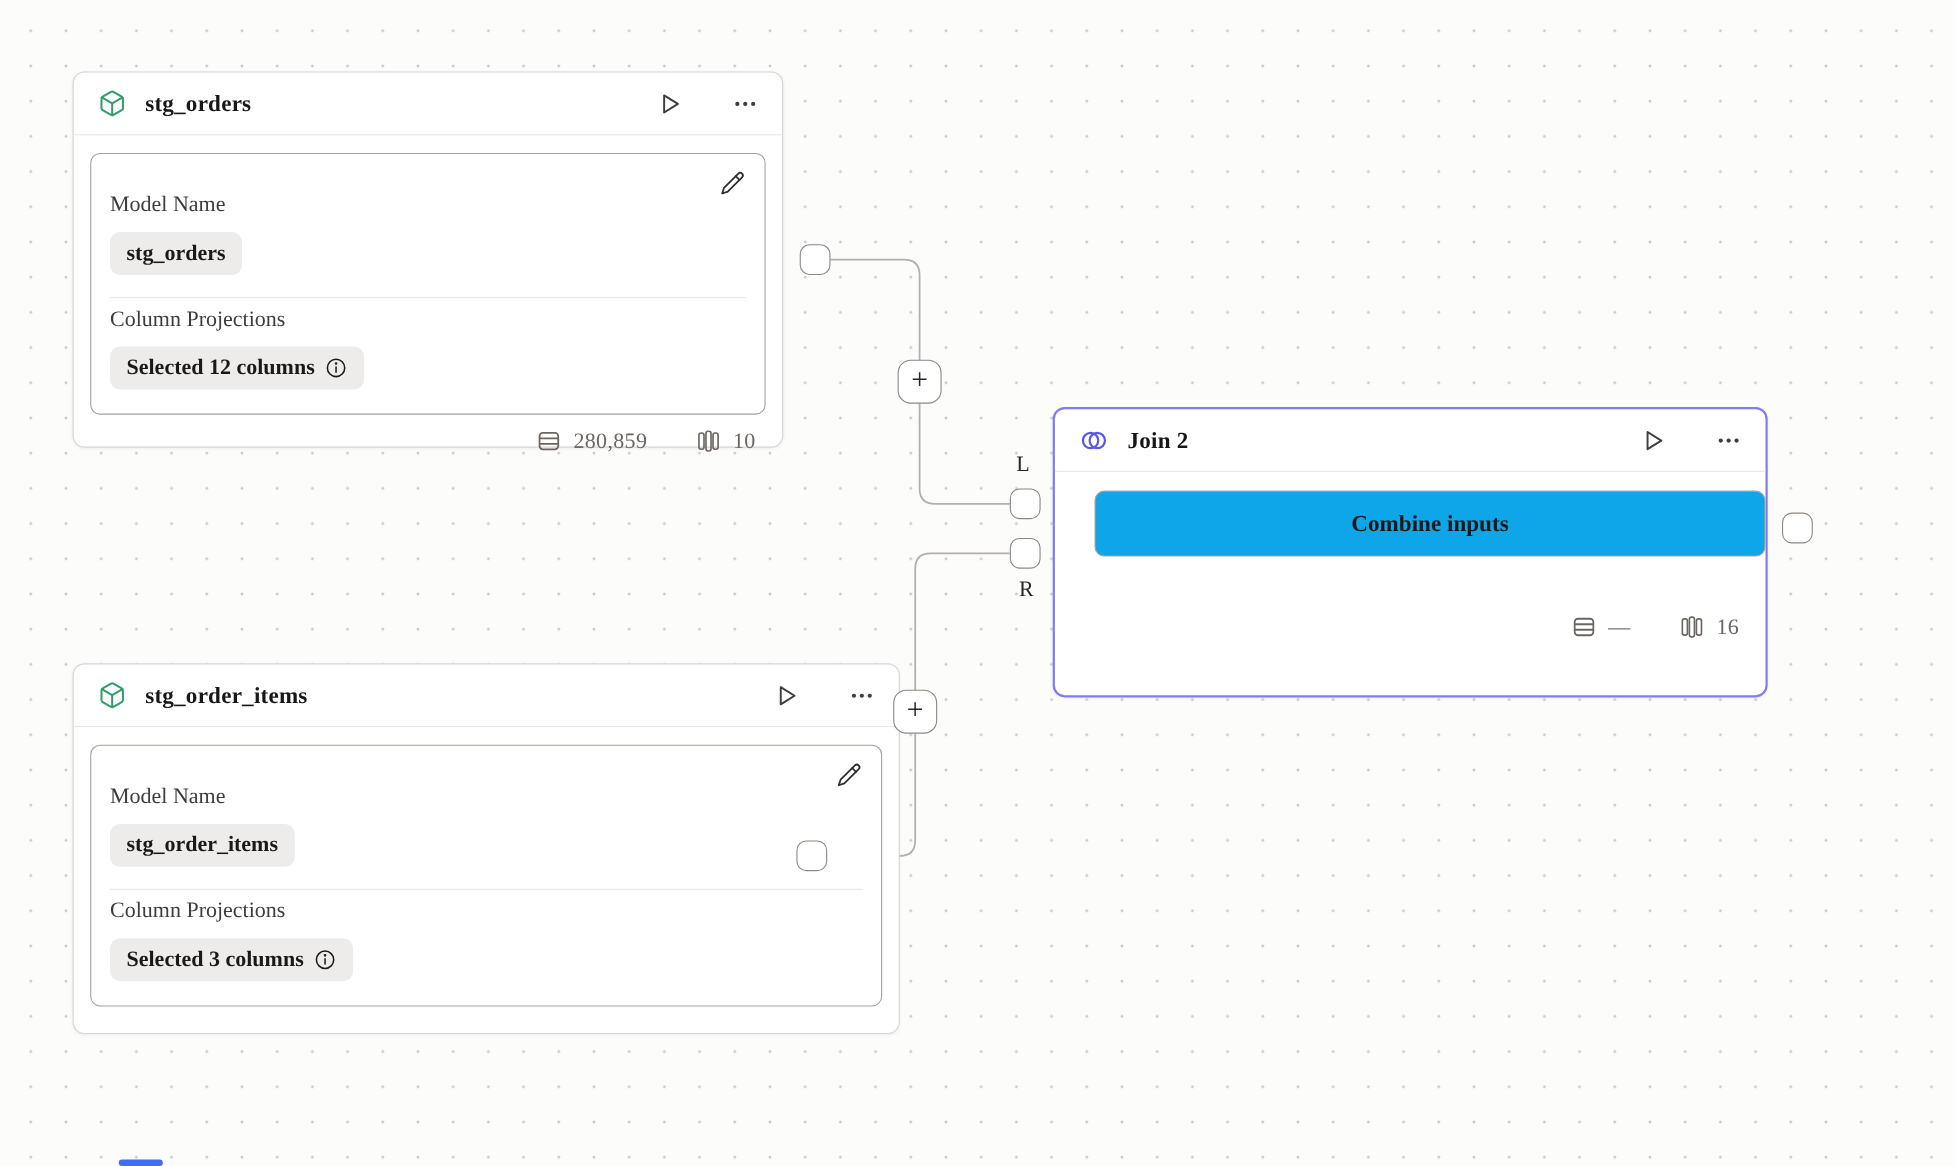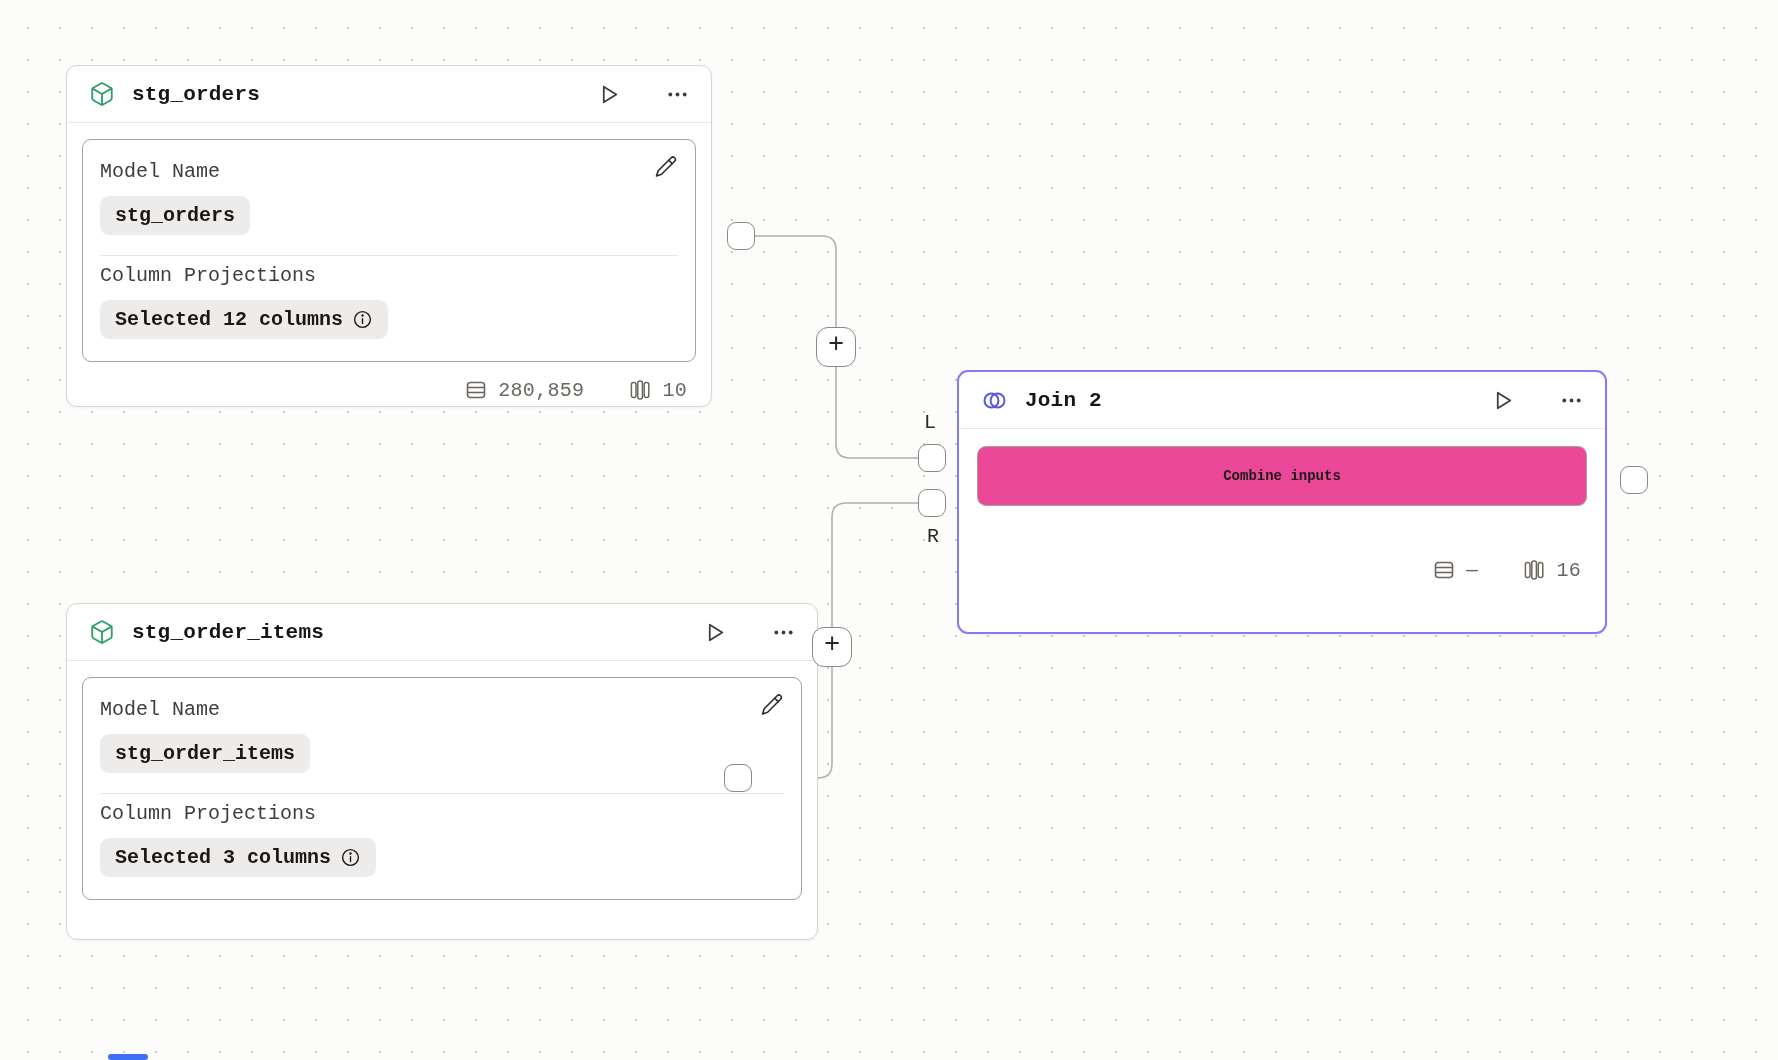--- a/index.html
+++ b/index.html
@@ -1,21 +1,21 @@
 <!DOCTYPE html>
 <html style="--green: #2f9e68; --accent: #837bf2; --join-icon: #5958e0; --wire: #b3afab; --stat: #6b6660; --node-border: #d8d4d0; --inner-border: #a6a19c; --pill-bg: #edecea; --dot: #c9c9c9; --scrollbar: #3e6df6;"><head>
 <meta charset="utf-8">
 <style>
   html,body{margin:0;padding:0;background:#ffffff;}
   .canvas{
     position:relative;width:1778px;height:1060px;overflow:hidden;
     background-color:#fcfcfb;
     background-image:radial-gradient(circle,var(--dot,#c9c9c9) 1.3px,transparent 1.45px);
     background-size:32px 32px;background-position:12px 12px;
-    font-family:Liberation Mono, monospace;
+    font-family:Liberation Serif, serif;
   }
   .wires{position:absolute;left:0;top:0;width:100%;height:100%;pointer-events:none;}
   .wires path{stroke:var(--wire,#b3afab);stroke-width:1.6;fill:none;}
 
   .node{
     position:absolute;background:#fff;border:1px solid var(--node-border,#d8d4d0);
     border-radius:11px;box-shadow:0 1px 3px rgba(0,0,0,.05);
     display:flex;flex-direction:column;box-sizing:border-box;
   }
   .node.selected{border:2px solid var(--accent,#837bf2);}
@@ -23,36 +23,36 @@
     border-bottom:1px solid #e9e7e4;flex:none;}
   .node-title{flex:1;font-size:21px;font-weight:600;color:#17171a;letter-spacing:.2px;
     white-space:nowrap;overflow:hidden;}
   .icon-btn{background:none;border:none;padding:2px;display:flex;align-items:center;
     justify-content:center;color:#3d3d42;cursor:pointer;}
   .hdr-gap{width:10px;flex:none;}
   .green-ic{color:var(--green,#2f9e68);}
   .indigo-ic{color:var(--join-icon,#5958e0);}
 
   .inner-card{position:relative;margin:16px 15px 12px;border:1px solid var(--inner-border,#a6a19c);
-    border-radius:9px;padding:12px 17px 22px;flex:none;}
+    border-radius:9px;padding:27px 17px 22px;flex:none;}
   .pencil-btn{position:absolute;top:13px;right:15px;color:#2c2c2e;}
   .field-label{font-size:20px;color:#3f3c39;margin:8px 0 13px;}
   .pill{display:inline-flex;align-items:center;gap:9px;background:var(--pill-bg,#edecea);
     border-radius:9px;padding:8px 15px;font-size:20px;font-weight:600;color:#1b1917;}
   .inner-divider{border-top:1px solid #e9e7e4;margin:20px 0 4px;}
 
   .node-footer{flex:1;display:flex;align-items:center;justify-content:flex-end;
     gap:44px;padding:0 24px;}
   .stat{display:flex;align-items:center;gap:10px;color:var(--stat,#6b6660);}
   .stat-val{font-size:20px;font-weight:500;color:var(--stat,#6b6660);letter-spacing:.3px;}
 
   .join-body{padding:17px 18px 2px;flex:none;}
-  .combine-btn{display:block;width:100%;height:60px;background:#ec4899;
+  .combine-btn{display:block;width:100%;height:60px;background:#0ea5e9;
     border:1px solid var(--inner-border,#a6a19c);border-radius:9px;
-    font-family:inherit;font-size:14px;font-weight:600;color:#1b1917;cursor:pointer;}
+    font-family:inherit;font-size:21px;font-weight:600;color:#1b1917;cursor:pointer;margin-left:18px;}
 
   .port{position:absolute;width:28px;height:28px;background:#fff;box-sizing:border-box;
     border:1.6px solid #8d8883;border-radius:9px;cursor:crosshair;}
   .plus-btn{position:absolute;width:40px;height:40px;background:#fff;box-sizing:border-box;
     border:1.4px solid #8d8883;border-radius:12px;display:flex;align-items:center;
     justify-content:center;font-size:27px;font-weight:400;color:#292524;
     font-family:inherit;cursor:pointer;padding:0 0 3px 0;line-height:1;}
   .port-label{position:absolute;font-size:20px;color:#2b2826;width:26px;text-align:center;}
 
   .h-scrollbar{position:absolute;left:108px;top:1054px;width:40px;height:6px;

